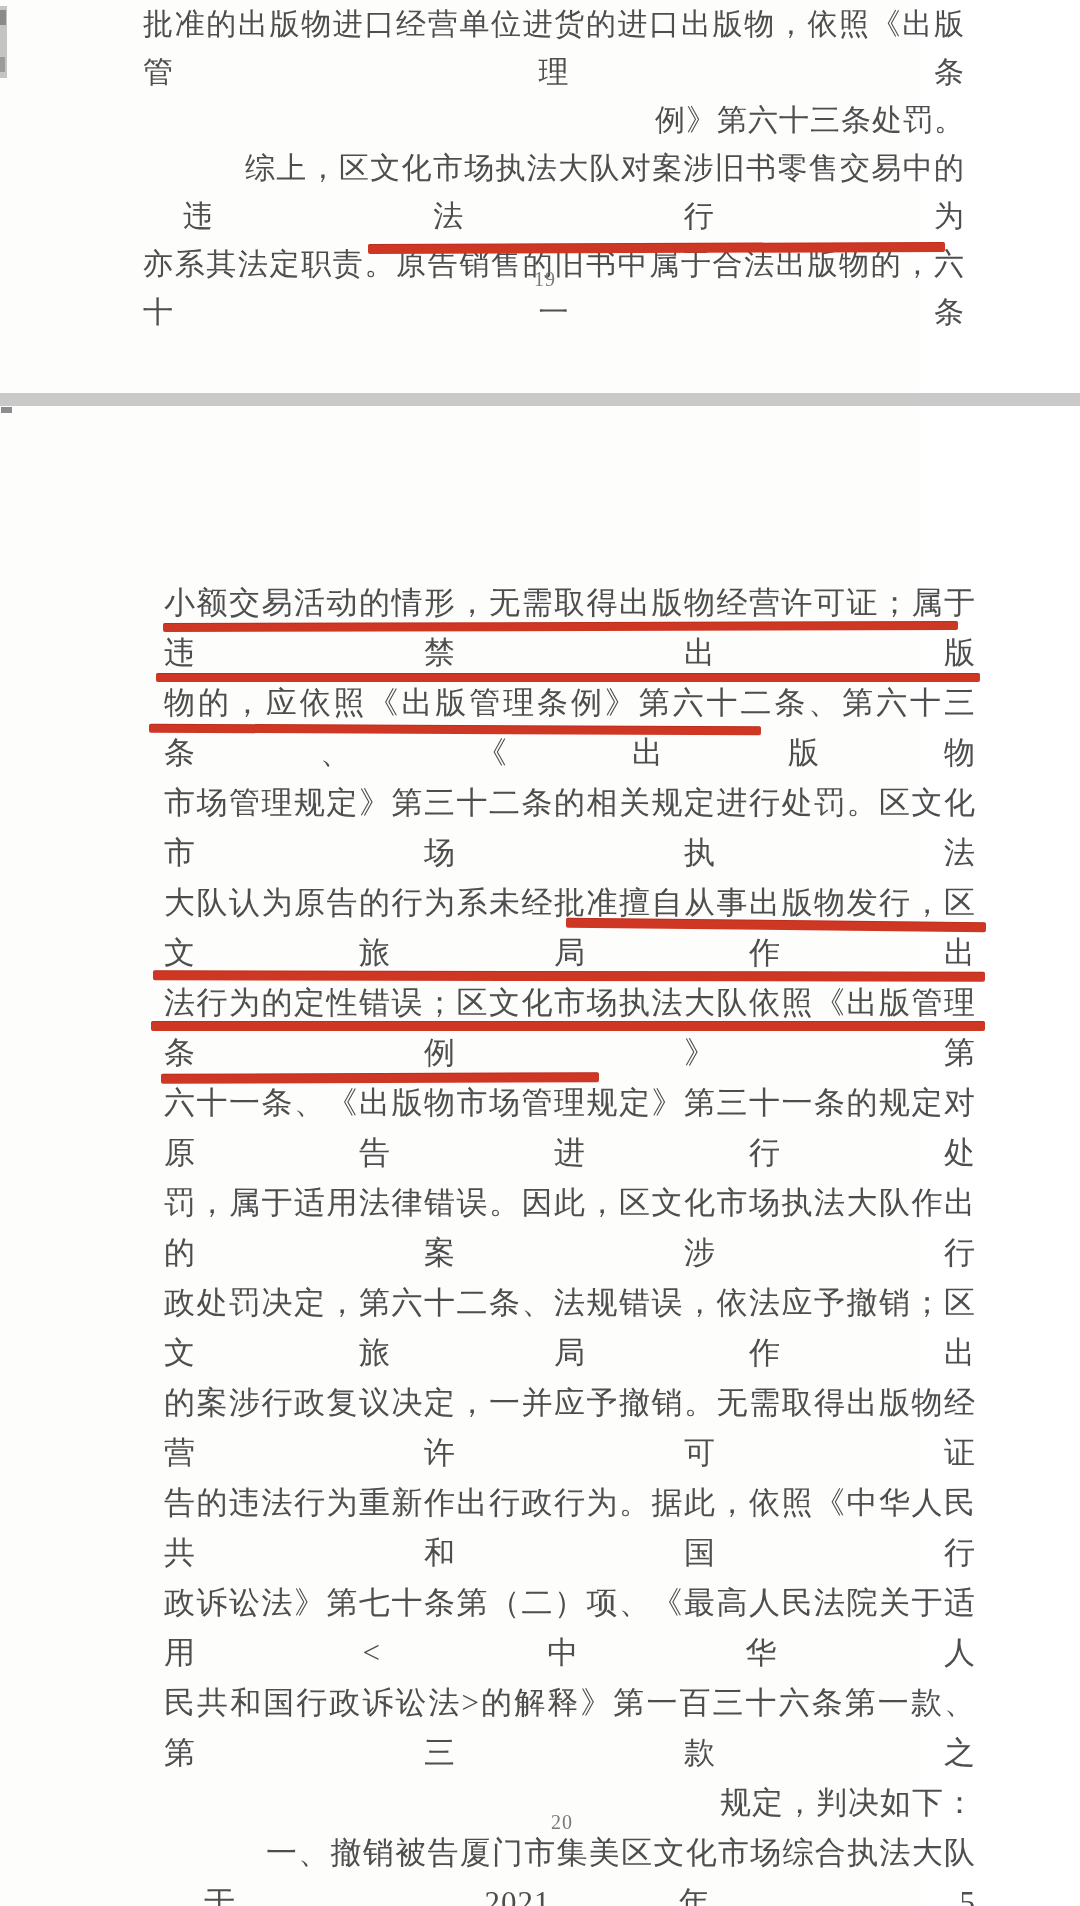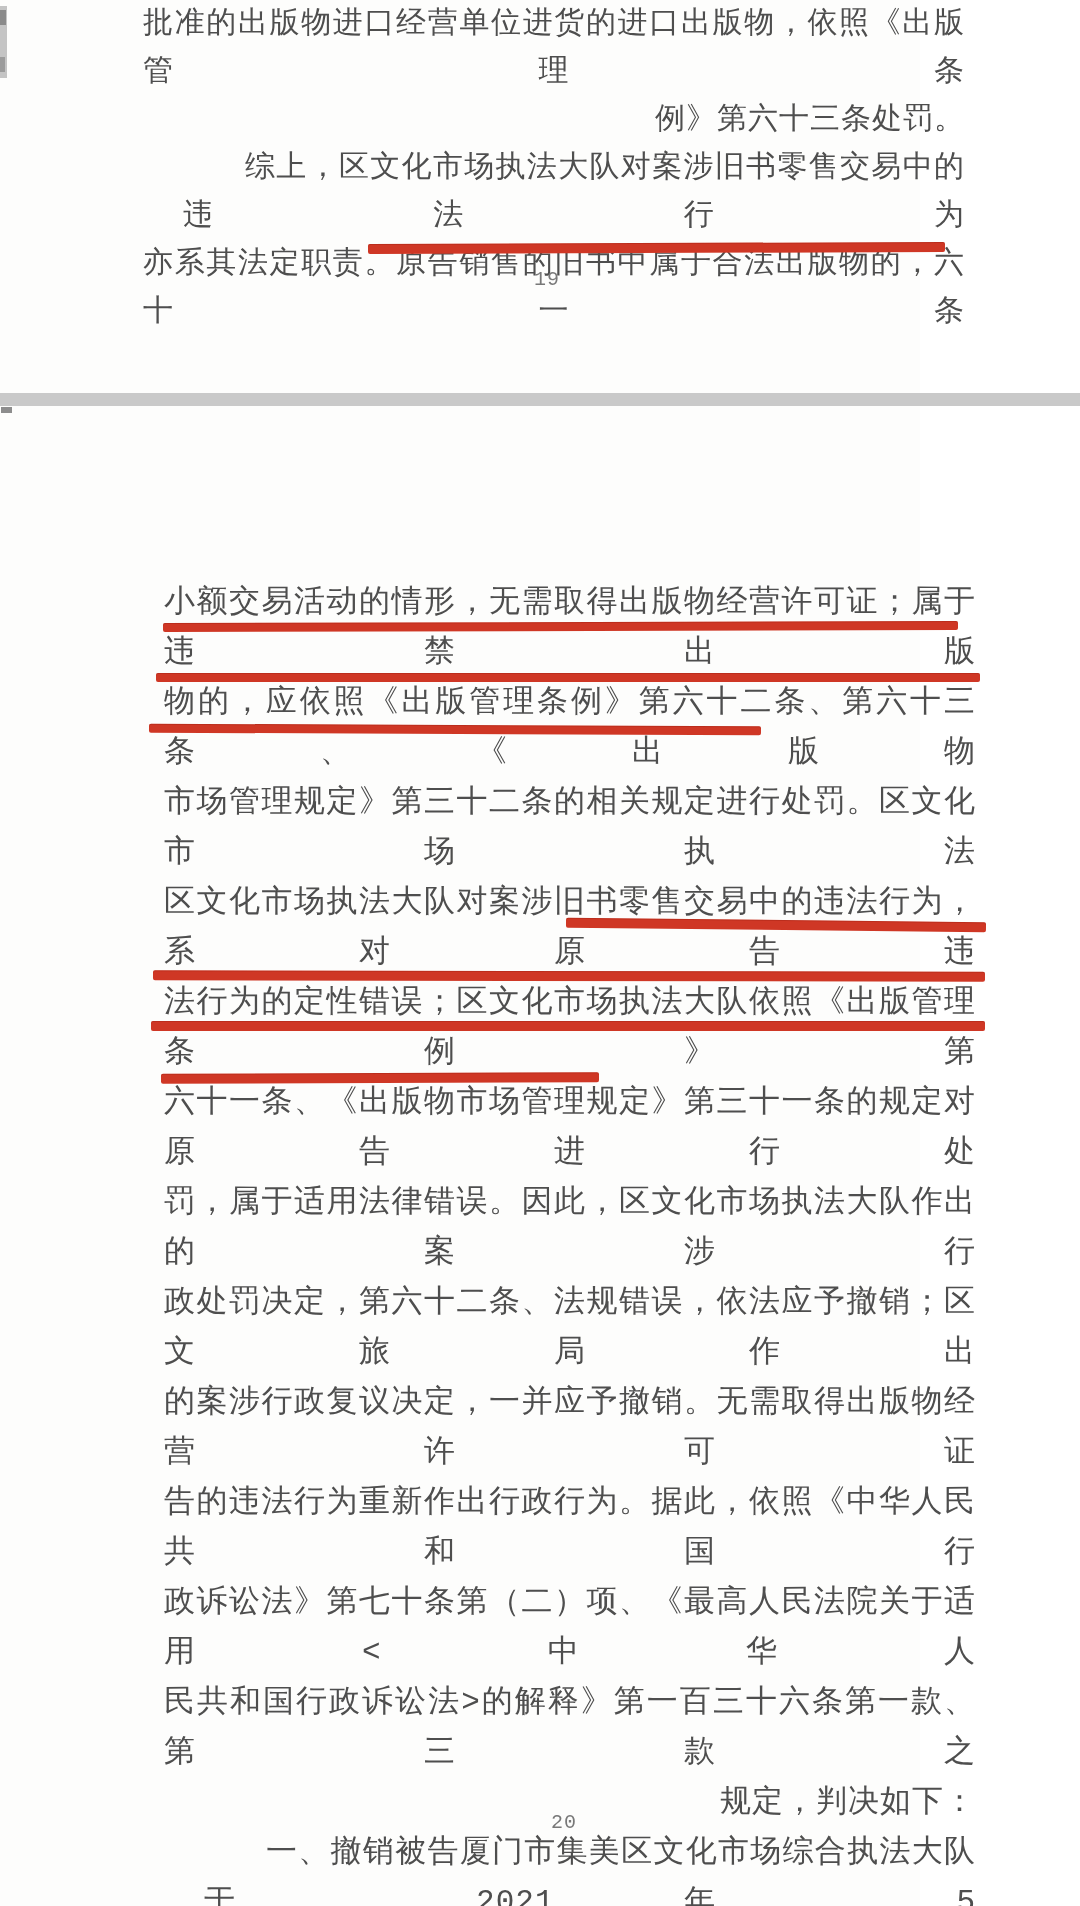--- a/index.html
+++ b/index.html
@@ -8,21 +8,21 @@
     width: 1080px;
     height: 1906px;
     overflow: hidden;
     background: #ffffff;
   }
   .scan {
     position: relative;
     width: 920px;
     height: 1906px;
     background: var(--bg, #fdfdfc);
-    font-family: Liberation Mono, monospace;
+    font-family: Liberation Serif, serif;
     color: var(--ink, #4e4e4e);
   }
   
   .textblock {
     position: absolute;
     text-rendering: optimizeLegibility;
   }
   .tb19 {
     left: 143px;
     top: 0px;
@@ -95,21 +95,21 @@
   <div class="pagenum pn19">19</div>
 
   <div class="redline" style="left:368px; top:243px; width:577px; height:10px; transform:rotate(-0.2deg);"></div>
 
   <div class="separator"></div>
 
   <div class="textblock tb20">
     <div class="line fill">小额交易活动的情形，无需取得出版物经营许可证；属于违禁出版</div>
     <div class="line fill">物的，应依照《出版管理条例》第六十二条、第六十三条、《出版物</div>
     <div class="line fill">市场管理规定》第三十二条的相关规定进行处罚。区文化市场执法</div>
-    <div class="line fill">区文化市场执法大队对案涉旧书零售交易中的违法行为，系对原告违</div>
+    <div class="line fill">大队认为原告的行为系未经批准擅自从事出版物发行，区文旅局作出</div>
     <div class="line fill">法行为的定性错误；区文化市场执法大队依照《出版管理条例》第</div>
     <div class="line fill">六十一条、《出版物市场管理规定》第三十一条的规定对原告进行处</div>
     <div class="line fill">罚，属于适用法律错误。因此，区文化市场执法大队作出的案涉行</div>
     <div class="line fill">政处罚决定，第六十二条、法规错误，依法应予撤销；区文旅局作出</div>
     <div class="line fill">的案涉行政复议决定，一并应予撤销。无需取得出版物经营许可证</div>
     <div class="line fill">告的违法行为重新作出行政行为。据此，依照《中华人民共和国行</div>
     <div class="line fill">政诉讼法》第七十条第（二）项、《最高人民法院关于适用&lt;中华人</div>
     <div class="line fill">民共和国行政诉讼法&gt;的解释》第一百三十六条第一款、第三款之</div>
     <div class="line">规定，判决如下：</div>
     <div class="line fill indent">一、撤销被告厦门市集美区文化市场综合执法大队于 2021 年 5</div>

